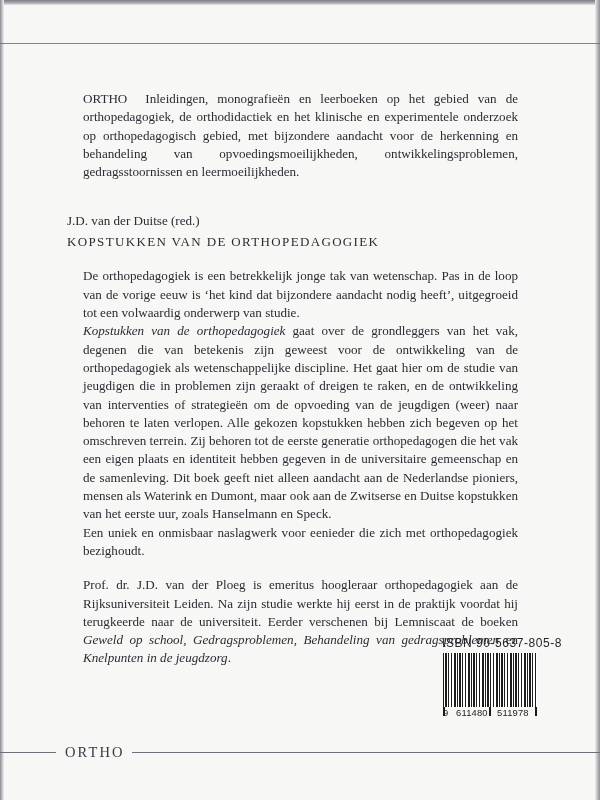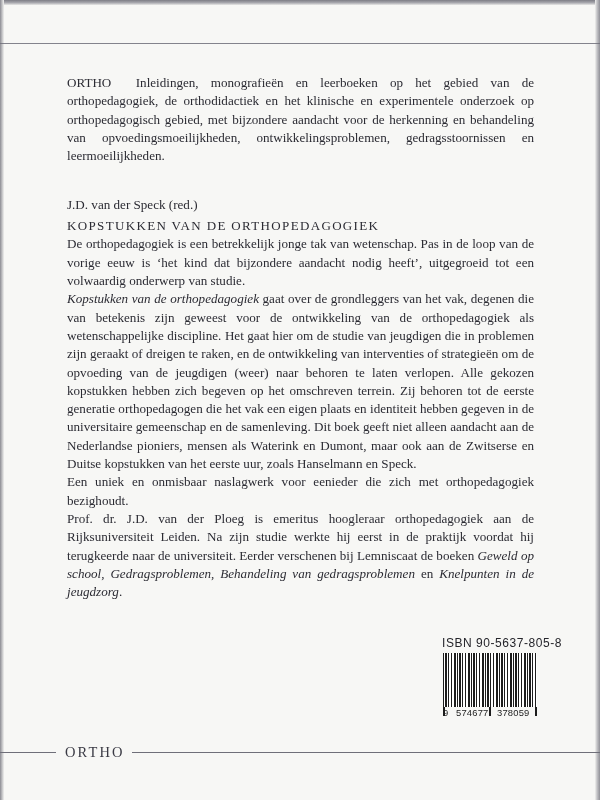--- a/index.html
+++ b/index.html
@@ -46,21 +46,21 @@
   }
 
   .content {
     position: absolute;
     left: 67px;
     top: 74px;
     width: 467px;
   }
 
   p.body {
-    margin: 0;
+    margin: 16px;
     font-size: 13.1px;
     line-height: 18.3px;
     text-align: justify;
     text-justify: inter-word;
     hyphens: manual;
   }
 
   .block-intro { margin-bottom: 0; }
 
   .author-block {
@@ -174,41 +174,41 @@
   <div class="edge-top"></div>
   <div class="edge-left"></div>
   <div class="edge-right"></div>
   <div class="rule-top"></div>
 
   <div class="content">
 
     <p class="body block-intro"><span>ORTHO</span>&nbsp; <span>Inleidingen, monografieën en leerboeken op het gebied van de orthopedagogiek, de orthodidactiek en het klinische en experimentele onderzoek op orthopedagogisch gebied, met bijzondere aandacht voor de herkenning en behandeling van opvoedingsmoeilijkheden, ontwikkelingsproblemen, gedragsstoornissen en leermoeilijkheden.</span></p>
 
     <div class="author-block">
-      <span class="author-name">J.D. van der Speck (red.)</span>
+      <span class="author-name">J.D. van der Duitse (red.)</span>
       <span class="book-title">KOPSTUKKEN VAN DE ORTHOPEDAGOGIEK</span>
     </div>
 
     <p class="body block-main"><span>De orthopedagogiek is een betrekkelijk jonge tak van wetenschap. Pas in de loop van de vorige eeuw is ‘het kind dat bijzondere aandacht nodig heeft’, uitgegroeid tot een volwaardig onderwerp van studie.</span><br><span class="it">Kopstukken van de orthopedagogiek</span><span> gaat over de grondleggers van het vak, degenen die van betekenis zijn geweest voor de ontwikkeling van de orthopedagogiek als wetenschappelijke discipline. Het gaat hier om de studie van jeugdigen die in problemen zijn geraakt of dreigen te raken, en de ontwikkeling van interventies of strategieën om de opvoeding van de jeugdigen (weer) naar behoren te laten verlopen. Alle gekozen kopstukken hebben zich begeven op het omschreven terrein. Zij behoren tot de eerste generatie orthopedagogen die het vak een eigen plaats en identiteit hebben gegeven in de universitaire gemeenschap en de samenleving. Dit boek geeft niet alleen aandacht aan de Nederlandse pioniers, mensen als Waterink en Dumont, maar ook aan de Zwitserse en Duitse kopstukken van het eerste uur, zoals Hanselmann en Speck.</span><br><span>Een uniek en onmisbaar naslagwerk voor eenieder die zich met orthopedagogiek bezighoudt.</span></p>
 
     <p class="body block-bio"><span>Prof. dr. J.D. van der Ploeg is emeritus hoogleraar orthopedagogiek aan de Rijksuniversiteit Leiden. Na zijn studie werkte hij eerst in de praktijk voordat hij terugkeerde naar de universiteit. Eerder verschenen bij Lemniscaat de boeken </span><span class="it">Geweld op school</span><span>, </span><span class="it">Gedragsproblemen</span><span>, </span><span class="it">Behandeling van gedragsproblemen</span><span> en </span><span class="it">Knelpunten in de jeugdzorg</span><span>.</span></p>
 
   </div>
 
   <div class="barcode-area">
     <div class="isbn-text">ISBN 90-5637-805-8</div>
     <div class="barcode">
       <div class="guard" style="left:0px"></div>
       <div class="guard" style="left:46px"></div>
       <div class="guard" style="left:92px"></div>
     </div>
     <div class="ean-row">
       <span class="ean-lead">9</span>
-      <span class="ean-mid">574677</span>
-      <span class="ean-end">378059</span>
+      <span class="ean-mid">611480</span>
+      <span class="ean-end">511978</span>
     </div>
   </div>
 
   <div class="footer">
     <div class="rule-l"></div>
     <div class="logo">ORTHO</div>
     <div class="rule-r"></div>
   </div>
 
 </div>

